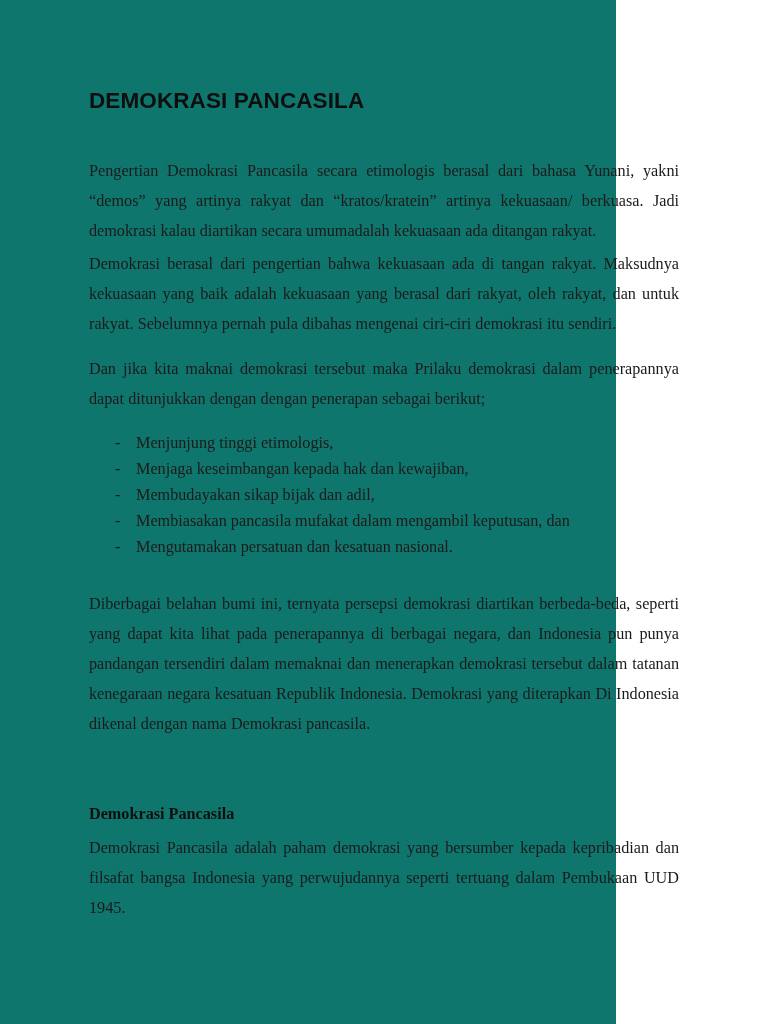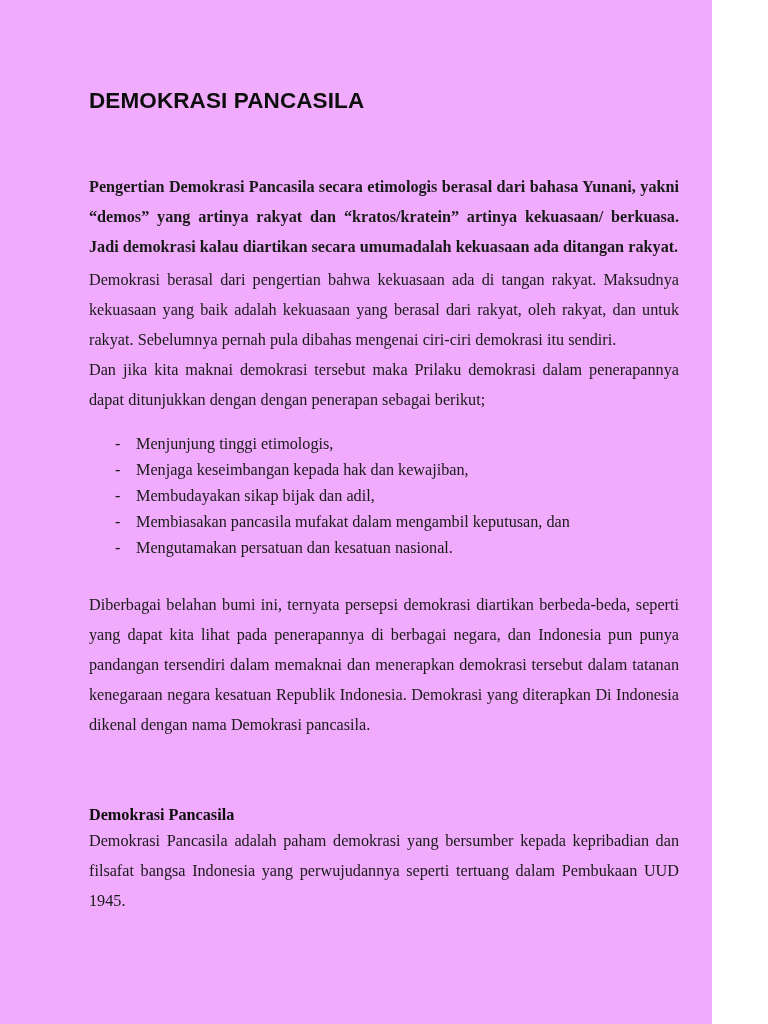--- a/index.html
+++ b/index.html
@@ -11,23 +11,23 @@
   body {
     width: 768px;
     height: 1024px;
     overflow: hidden;
     font-family: "Liberation Serif", "DejaVu Serif", serif;
     color: #141414;
     -webkit-font-smoothing: antialiased;
   }
   .page {
     position: relative;
-    width: 712px;
+    width: 616px;
     height: 1024px;
-    background: #f0abfc;
+    background: #0f766e;
     box-sizing: border-box;
   }
   .content {
     position: absolute;
     left: 89px;
     top: 0;
     width: 590px;
   }
   .doc-title {
     font-family: "Liberation Sans", "DejaVu Sans", sans-serif;
@@ -42,35 +42,35 @@
   }
   .para {
     font-size: 16.2px;
     line-height: 30px;
     text-align: justify;
     text-justify: inter-word;
     margin: 0;
     color: #1a1a1a;
     word-spacing: 0.1px;
   }
-  .para-1 { margin-top: 58px; font-weight: bold; }
+  .para-1 { margin-top: 42px; }
   .para-2 { margin-top: 3px; }
-  .para-3 { }
+  .para-3 { margin-top: 15px; }
   .para-4 { margin-top: 29px; }
   .sub-head {
     font-family: "Liberation Serif", "DejaVu Serif", serif;
     font-weight: bold;
     font-size: 16.2px;
     line-height: 22px;
     margin: 0;
     margin-top: 64px;
     color: #0e0e0e;
     text-align: left;
   }
-  .para-5 { margin-top: 0; }
+  .para-5 { margin-top: 8px; }
   .bullet-list {
     list-style: none;
     margin: 0;
     padding: 0;
     margin-top: 16px;
   }
   .bullet-item {
     position: relative;
     font-size: 16.2px;
     line-height: 26px;

